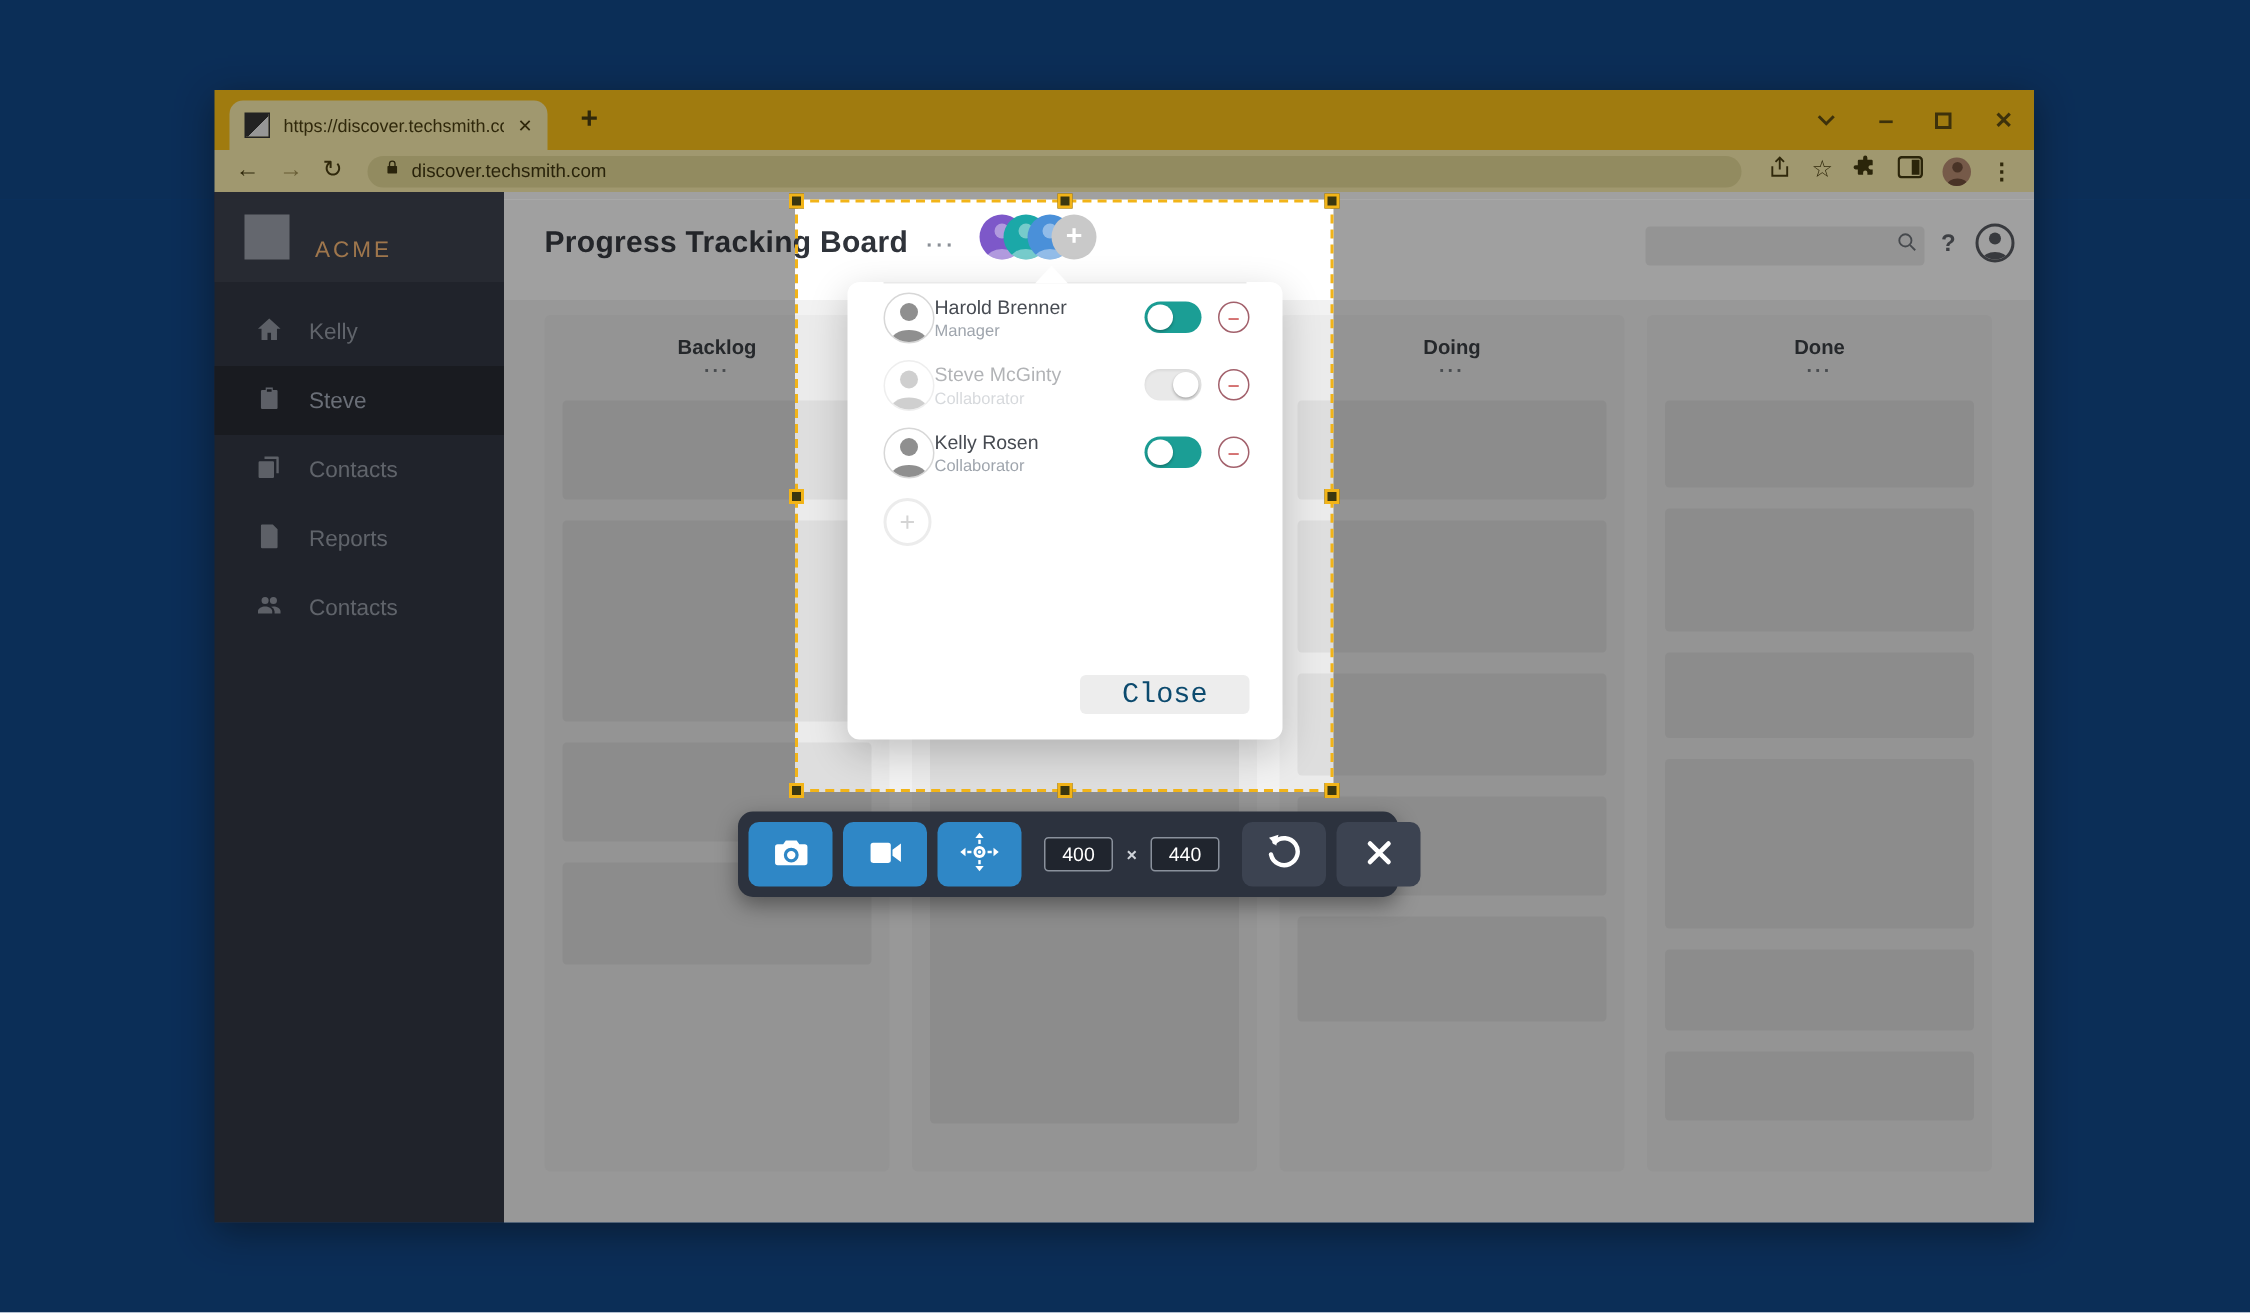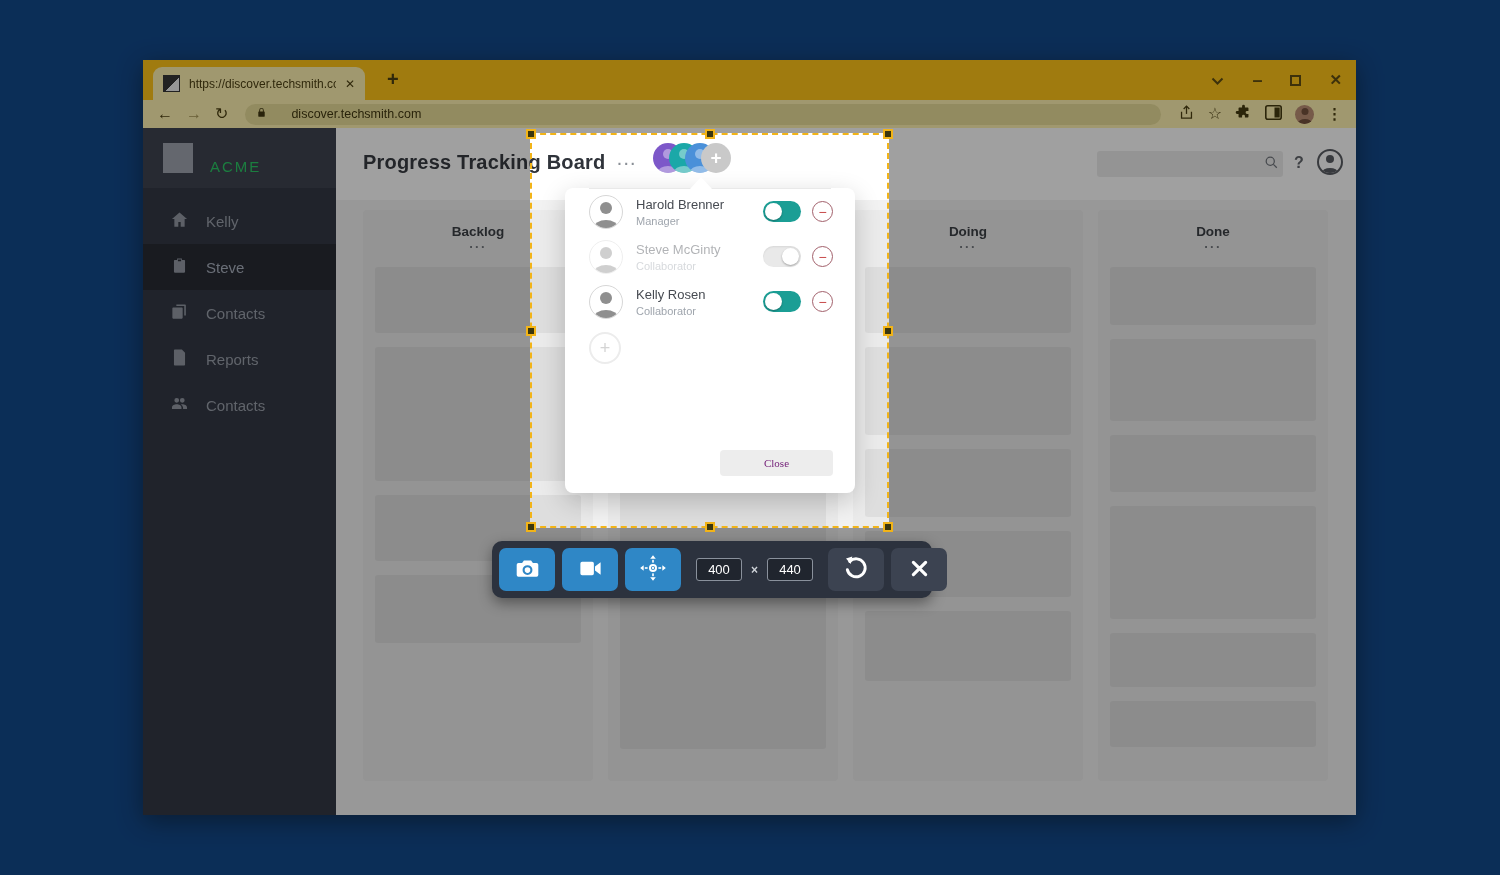--- a/index.html
+++ b/index.html
@@ -15,34 +15,34 @@
   .tab-close{font-size:12px;color:#453808;cursor:pointer;}
   .new-tab{position:absolute;left:236px;top:6px;font-size:20px;font-weight:bold;color:#453808;padding:2px 8px;}
   .win-controls{position:absolute;right:14px;top:0;height:40px;display:flex;align-items:center;gap:28px;color:#5a4708;}
   .win-min{font-size:18px;font-weight:bold;line-height:1;}
   .max-box{width:11px;height:11px;border:2px solid #5a4708;display:inline-block;box-sizing:border-box;}
   .win-x{font-size:15px;font-weight:bold;}
 
   .toolbar{height:28px;background:#fff2ae;display:flex;align-items:center;padding:0 14px;gap:13px;flex:0 0 auto;}
   .nav-glyph{font-size:16px;color:#453808;line-height:1;}
   .nav-glyph.disabled{color:#a4924f;}
-  .urlbar{flex:1;height:21px;background:#e8dc94;border-radius:11px;display:flex;align-items:center;padding:0 11px;gap:24px;margin:0 4px;}
+  .urlbar{flex:1;height:21px;background:#e8dc94;border-radius:11px;display:flex;align-items:center;padding:0 11px;gap:7px;margin:0 4px;}
   .url-text{font-size:12.5px;color:#3a3007;}
   .tb-icons{display:flex;align-items:center;gap:13px;}
   .chrome-avatar{width:19px;height:19px;border-radius:50%;background:#b98a6e;position:relative;overflow:hidden;}
   .chrome-avatar::before{content:"";position:absolute;left:50%;top:3px;transform:translateX(-50%);width:7px;height:7px;border-radius:50%;background:#6e4a35;}
   .chrome-avatar::after{content:"";position:absolute;left:50%;bottom:-4px;transform:translateX(-50%);width:14px;height:9px;border-radius:50% 50% 0 0;background:#6e4a35;}
   .dots{font-size:15px;color:#453808;font-weight:bold;}
 
   
   .content{flex:1;display:flex;min-height:0;}
   .sidebar{width:193px;background:#2b303c;display:flex;flex-direction:column;flex:0 0 auto;}
   .brand{height:60px;background:#363b49;display:flex;align-items:center;padding:0 20px;gap:17px;}
   .brand-logo{width:30px;height:30px;background:#9ba1ac;}
-  .brand-name{font-size:15px;color:#22c55e;letter-spacing:2px;margin-top:16px;}
+  .brand-name{font-size:15px;color:#fdba74;letter-spacing:2px;margin-top:16px;}
   .nav{padding-top:10px;}
   .nav-item{height:46px;display:flex;align-items:center;padding:0 27px;gap:17px;color:#959ba7;font-size:15px;cursor:pointer;}
   .nav-item.active{background:#1e222b;color:#a6adbb;}
   .nav-item svg{width:19px;height:19px;fill:#8f95a1;flex:0 0 auto;}
 
   .main{flex:1;display:flex;flex-direction:column;background:#f2f2f2;min-width:0;}
   .app-header{height:72px;background:#ffffff;position:relative;flex:0 0 auto;}
   .board-title-wrap{position:absolute;left:27px;top:23px;display:flex;align-items:baseline;gap:12px;}
   .board-title{font-size:20px;font-weight:bold;color:#2f333a;letter-spacing:.2px;}
   .title-menu{color:#8a8f96;font-weight:bold;font-size:14px;letter-spacing:2px;}
@@ -69,35 +69,35 @@
   
   .popup{position:absolute;left:565px;top:188px;width:290px;height:305px;background:#ffffff;border-radius:8px;box-shadow:0 8px 26px rgba(0,0,0,.2);z-index:45;}
   .popup::before{content:"";position:absolute;top:-11px;left:125px;border:11px solid transparent;border-top:none;border-bottom:12px solid #ffffff;}
   .popup-title{padding:17px 24px 10px;font-size:14px;font-weight:bold;color:#3a3e45;}
   .popup-divider{height:1px;background:#e9e9e9;margin:0 24px;}
   .member-row{height:45px;display:flex;align-items:center;padding:0 22px 0 24px;}
   .member-row:first-of-type{margin-top:6px;}
   .m-avatar{width:34px;height:34px;border-radius:50%;border:1.5px solid #d7d7d7;background:#fff;overflow:hidden;position:relative;box-sizing:border-box;flex:0 0 auto;}
   .m-avatar::before{content:"";position:absolute;left:50%;top:6px;transform:translateX(-50%);width:12px;height:12px;border-radius:50%;background:#8f8f8f;}
   .m-avatar::after{content:"";position:absolute;left:50%;bottom:-7px;transform:translateX(-50%);width:24px;height:15px;border-radius:50% 50% 0 0;background:#8f8f8f;}
-  .m-info{margin-left:13px;}
+  .m-info{}
   .m-name{font-size:13px;color:#474b52;}
   .m-role{font-size:11px;color:#9fa5ad;margin-top:3px;}
   .toggle{margin-left:auto;width:38px;height:21px;border-radius:11px;position:relative;cursor:pointer;flex:0 0 auto;}
   .toggle .knob{position:absolute;top:2px;width:17px;height:17px;border-radius:50%;background:#ffffff;box-shadow:0 1px 2px rgba(0,0,0,.3);}
   .toggle.on{background:#1b9e95;}
   .toggle.on .knob{left:2px;}
   .toggle.off{background:#e9e9e9;box-shadow:inset 0 1px 2px rgba(0,0,0,.08);}
   .toggle.off .knob{right:2px;}
   .remove-btn{margin-left:11px;width:21px;height:21px;border-radius:50%;border:1.5px solid #a2606b;color:#c84b4b;display:flex;align-items:center;justify-content:center;font-size:14px;line-height:1;box-sizing:border-box;cursor:pointer;flex:0 0 auto;}
   .member-row.faded .m-avatar,.member-row.faded .m-info{opacity:.42;}
   .add-row{margin:8px 0 0 24px;}
   .add-member-btn{width:32px;height:32px;border-radius:50%;border:2px solid #ececec;color:#d4d4d4;font-size:18px;display:flex;align-items:center;justify-content:center;box-sizing:border-box;cursor:pointer;}
   .popup-footer{position:absolute;right:22px;bottom:17px;}
-  .close-btn{width:113px;height:26px;background:#ededed;border:none;border-radius:4px;color:#701a75;font-size:11px;font-family:Liberation Serif, serif;cursor:pointer;}
+  .close-btn{width:113px;height:26px;background:#ededed;border:none;border-radius:4px;color:#0c4a6e;font-size:19px;font-family:Liberation Mono, monospace;cursor:pointer;}
 
   
   .dim{position:absolute;background:rgba(18,18,18,.4);z-index:30;}
   .dim-top{left:0;top:0;width:1500px;height:133px;}
   .dim-left{left:0;top:133px;width:530px;height:395px;}
   .dim-right{left:889px;top:133px;width:611px;height:395px;}
   .dim-bottom{left:0;top:528px;width:1500px;height:347px;}
   .selection{position:absolute;left:530px;top:133px;width:359px;height:395px;border:2px dashed #f2b418;box-sizing:border-box;z-index:40;}
   .handle{position:absolute;width:10px;height:10px;background:#3b370f;border:2px solid #f2b418;box-sizing:border-box;}
   .h-tl{left:-6px;top:-6px;} .h-tm{left:50%;top:-6px;transform:translateX(-50%);} .h-tr{right:-6px;top:-6px;}

